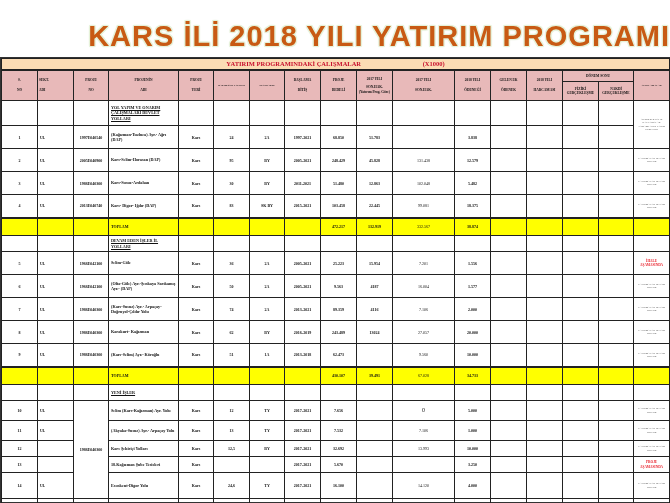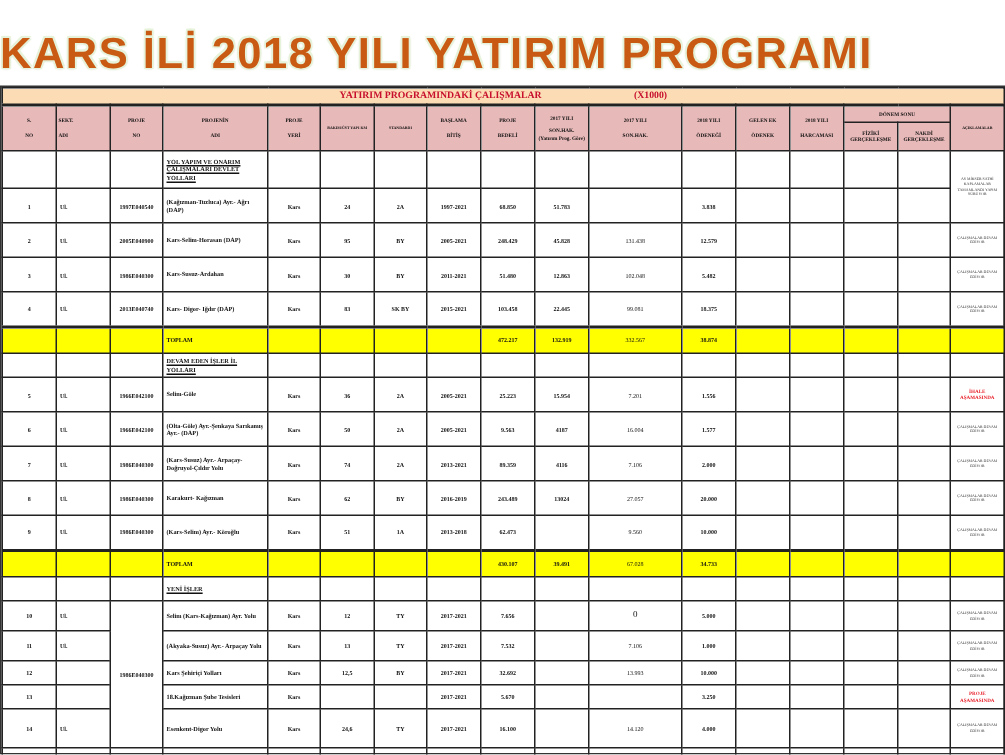--- a/index.html
+++ b/index.html
@@ -1,19 +1,19 @@
 <!DOCTYPE html>
 <html><head>
 <meta charset="utf-8">
 <style>
   * { box-sizing: border-box; margin: 0; padding: 0; }
   html, body { width: 670px; height: 503px; background: #ffffff; overflow: hidden; }
   body { font-family: "Liberation Serif", serif; position: relative; }
   .title {
-    position: absolute; left: 0; top: 20px; width: 670px; text-align: left;
+    position: absolute; left: 0; top: 20px; width: 670px; text-align: right;
     font-family: "Liberation Sans", sans-serif; font-weight: bold; font-size: 29px;
     color: #c85a14; letter-spacing: 1px;
     text-shadow: -1px -1px 0 #e6f2d9, 1px -1px 0 #e6f2d9, -1px 1px 0 #e6f2d9, 1px 1px 0 #e6f2d9, 0 0 2px #8fae6a;
   }
   .sheet {
     position: absolute; left: 0; top: 57px; width: 670px; height: 446px;
     border: 1px solid #333; background: #ffffff;
   }
   table { border-collapse: collapse; table-layout: fixed; width: 668px; }
   td {

